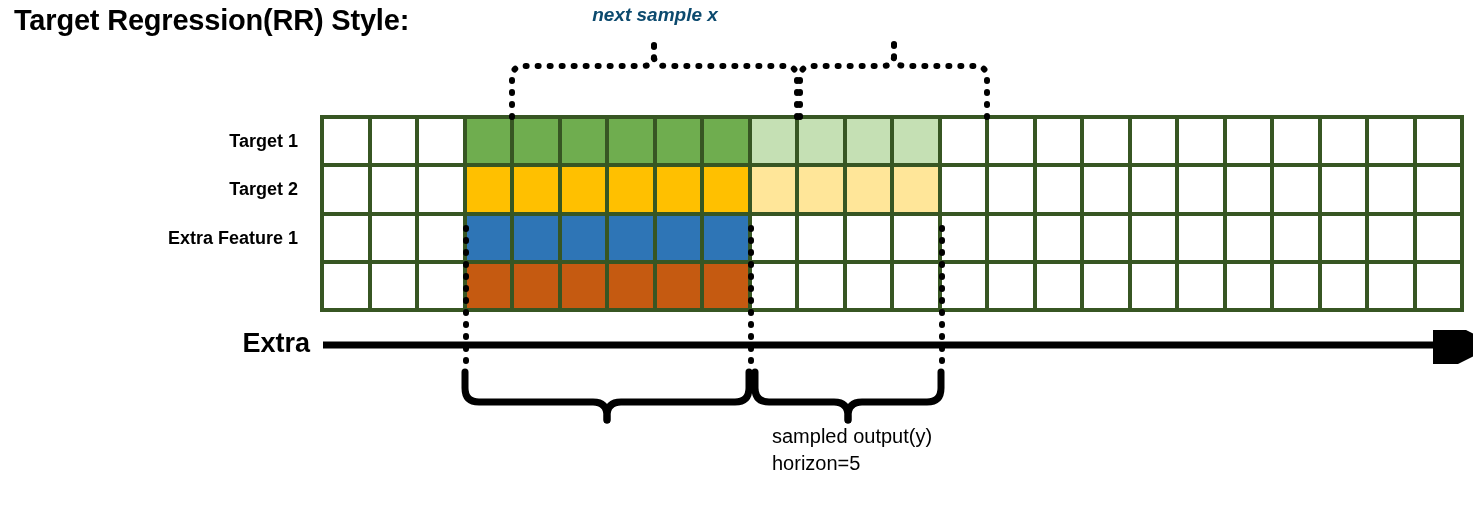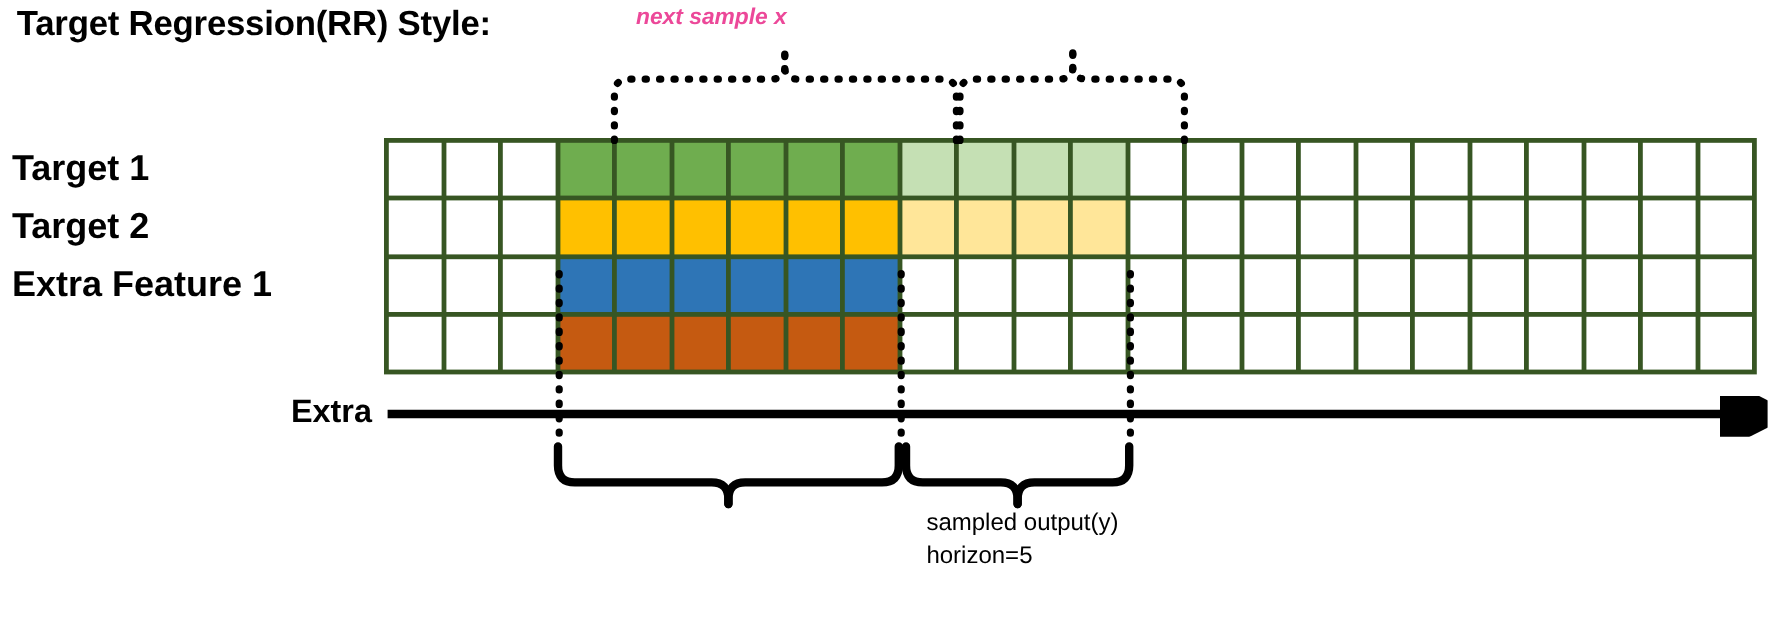--- a/index.html
+++ b/index.html
@@ -27,41 +27,41 @@
     letter-spacing: -0.2px;
     white-space: nowrap;
   }
 
   
   .top-label {
     position: absolute;
     font-size: 19px;
     font-style: italic;
     font-weight: 600;
-    color: #ec4899;
+    color: #0c4a6e;
     white-space: nowrap;
-    text-align: left;
+    text-align: center;
   }
   #label-next-x { left: 530px; top: 4px; width: 250px; }
   #label-next-y { left: 800px; top: 4px; width: 190px; }
   #rowlabels {
     position: absolute;
     left: 10px;
     top: 117px;
     width: 302px;
     height: 193px;
   }
   .row-label-slot {
     position: absolute;
     left: 0;
     width: 300px;
     height: 48px;
     line-height: 48px;
-    text-align: left;
-    font-size: 30px;
+    text-align: right;
+    font-size: 18px;
     font-weight: 700;
     color: #000000;
     white-space: nowrap;
     padding-right: 12px;
     box-sizing: border-box;
   }
 
   
   #grid-wrap {
     position: absolute;

